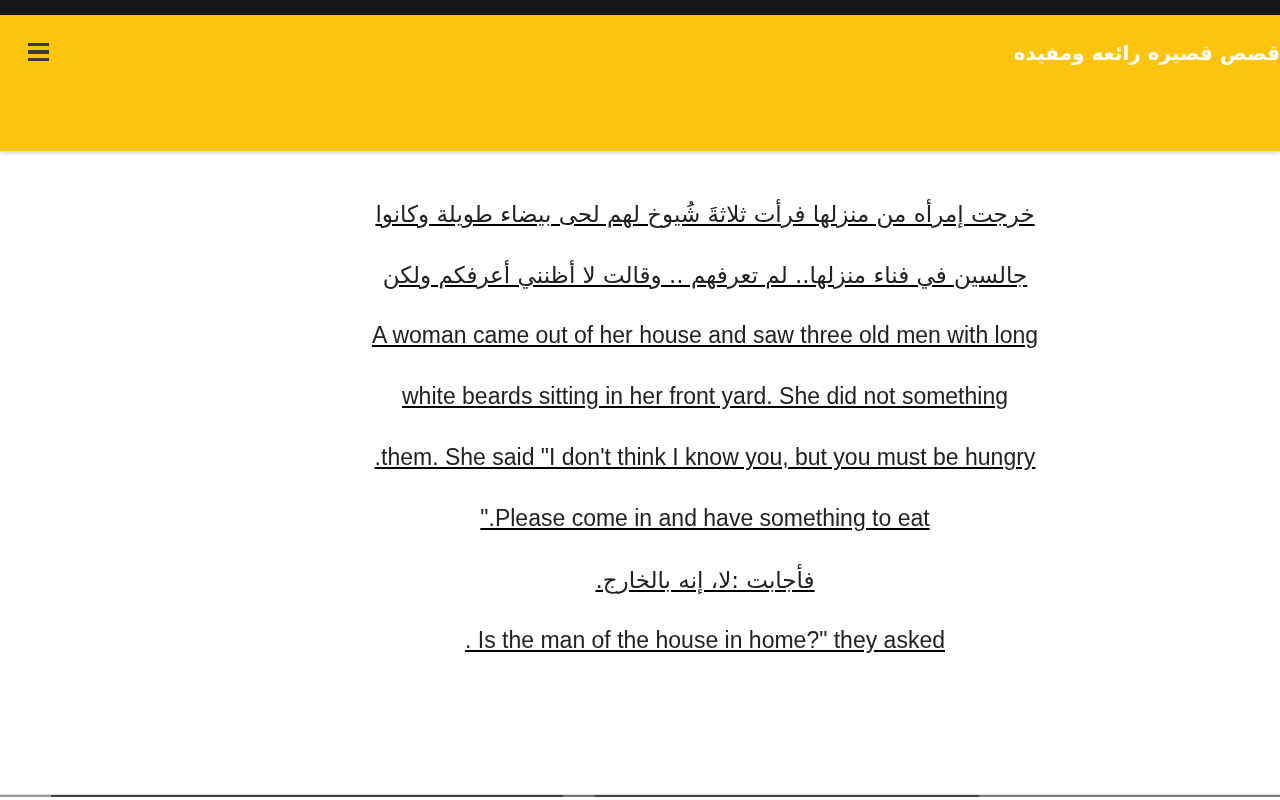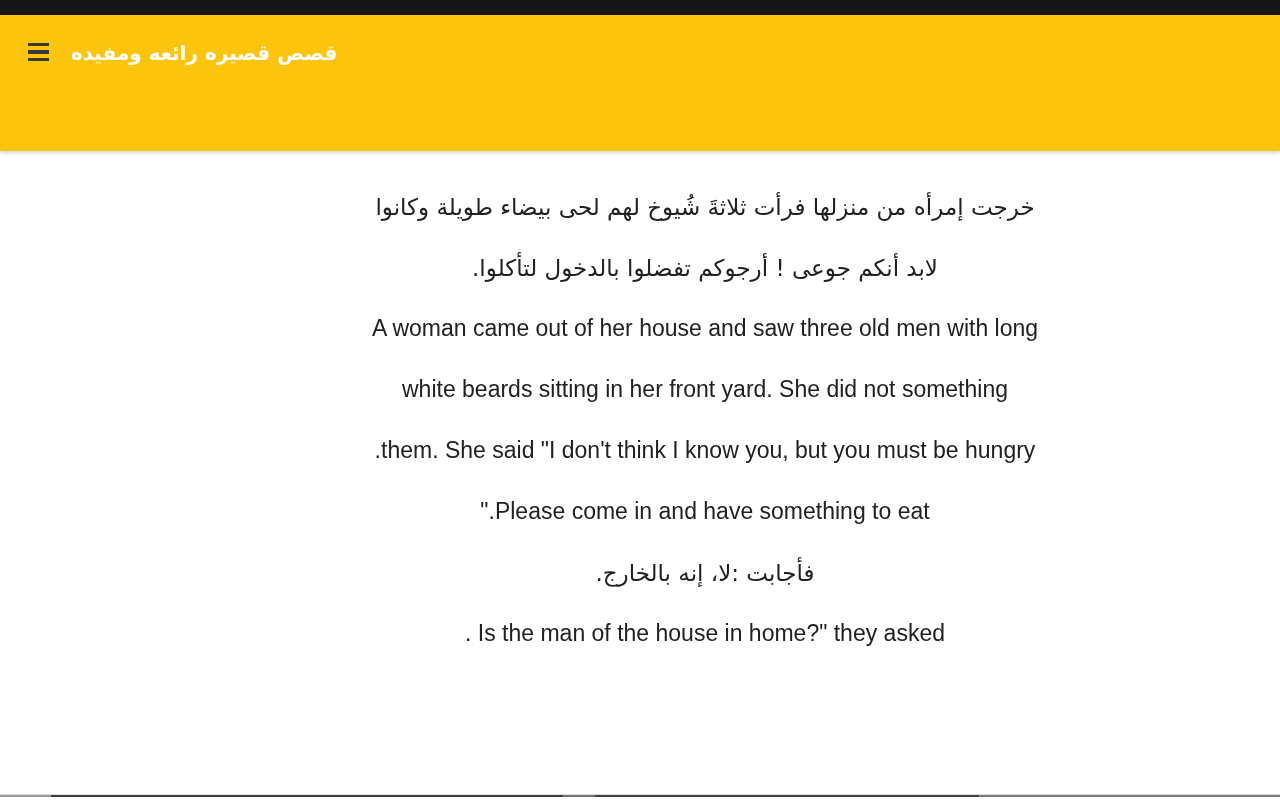--- a/index.html
+++ b/index.html
@@ -11,32 +11,32 @@
   *{margin:0;padding:0;box-sizing:border-box;}
   html,body{width:1280px;height:800px;overflow:hidden;background:#FFFFFF;
     font-family:"Liberation Sans","DejaVu Sans",sans-serif;}
 
   
   .statusbar{height:15px;width:100%;background:var(--statusbar-bg,#161616);}
 
   
   .appbar{height:136px;width:100%;background:var(--header-bg,#FDC40D);
     box-shadow:0 2px 4px rgba(0,0,0,0.18);position:relative;z-index:2;}
-  .appbar-row{display:flex;align-items:center;height:56px;padding-top:18px;padding-left:15px;}
+  .appbar-row{display:flex;align-items:center;height:56px;padding-top:18px;padding-left:15px;justify-content:space-between;}
   .menu-btn{background:none;border:none;width:46px;height:46px;display:flex;
     align-items:center;justify-content:center;cursor:pointer;padding:0;}
   .menu-icon{display:flex;flex-direction:column;justify-content:space-between;
     width:21px;height:18px;}
   .menu-icon i{display:block;height:3.4px;width:100%;background:#3a3a3a;}
   .app-title{font-size:20px;font-weight:bold;color:var(--title-color,#fff);
     margin-left:10px;margin-top:2px;letter-spacing:0;
     font-family:"DejaVu Sans","Liberation Sans",sans-serif;}
 
   
-  .content{margin-left:130px;padding-top:25px;}
+  .content{margin-left:130px;padding-top:32px;text-decoration:underline;}
   .line{height:61px;display:flex;align-items:center;justify-content:center;
     color:var(--text-color,#212121);white-space:nowrap;}
   .line.ar{font-size:23px;font-family:"DejaVu Sans",sans-serif;}
   .line.en{font-size:23px;font-family:"Liberation Sans","DejaVu Sans",sans-serif;}
 
   
   .bottom-line{position:fixed;left:0;bottom:3px;width:100%;height:3px;
     border-top:1px solid #dedede;
     background:linear-gradient(90deg,
       #9a9a9a 0 4%,
@@ -59,21 +59,21 @@
           <i></i>
       </span>
     </button>
     <h1 class="app-title" dir="rtl">قصص قصيره رائعه ومفيده</h1>
   </div>
 </header>
 
 <main class="content">
   <div id="lines">
       <div class="line ar" dir="rtl" lang="ar">خرجت إمرأه من منزلها فرأت ثلاثةَ شُيوخ لهم لحى بيضاء طويلة وكانوا</div>
-      <div class="line ar" dir="rtl" lang="ar">لابد أنكم جوعى ! أرجوكم تفضلوا بالدخول لتأكلوا.</div>
+      <div class="line ar" dir="rtl" lang="ar">جالسين في فناء منزلها.. لم تعرفهم .. وقالت لا أظنني أعرفكم ولكن</div>
       <div class="line en" dir="ltr" lang="en">A woman came out of her house and saw three old men with long</div>
       <div class="line en" dir="ltr" lang="en">white beards sitting in her front yard. She did not something</div>
       <div class="line en" dir="ltr" lang="en">.them. She said "I don't think I know you, but you must be hungry</div>
       <div class="line en" dir="ltr" lang="en">".Please come in and have something to eat</div>
       <div class="line ar" dir="rtl" lang="ar">فأجابت :لا، إنه بالخارج.</div>
       <div class="line en" dir="ltr" lang="en">. Is the man of the house in home?" they asked</div>
     </div>
 </main>
 
 <div class="bottom-line"></div>

